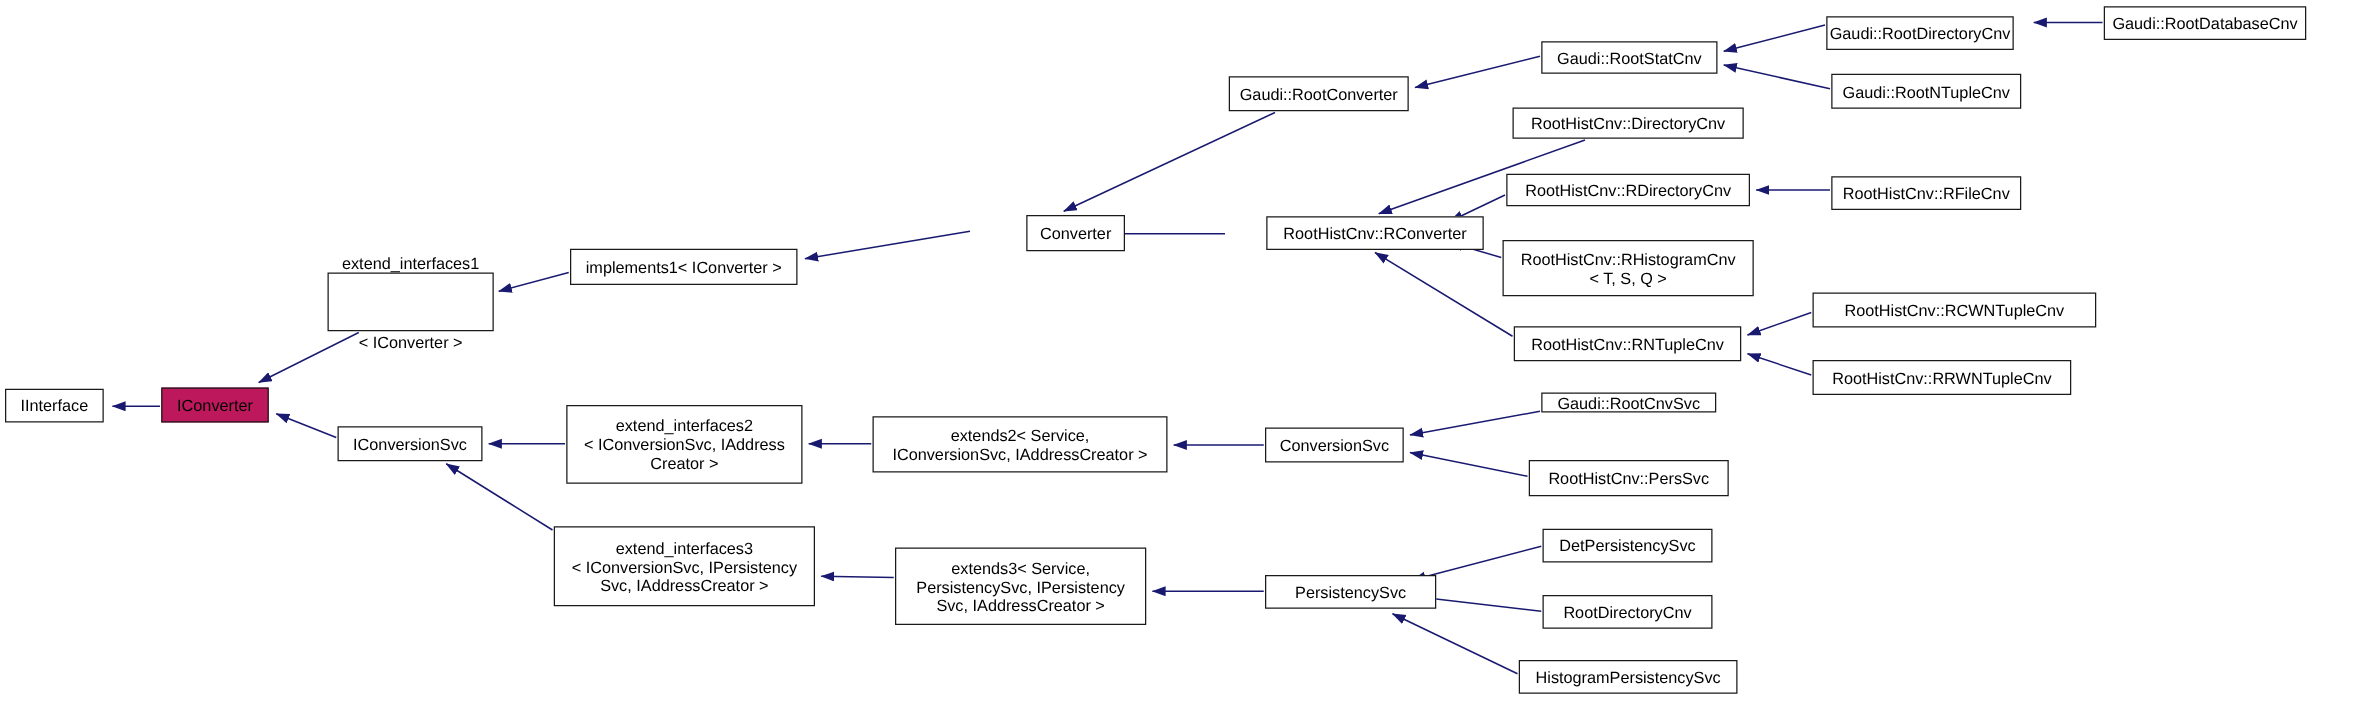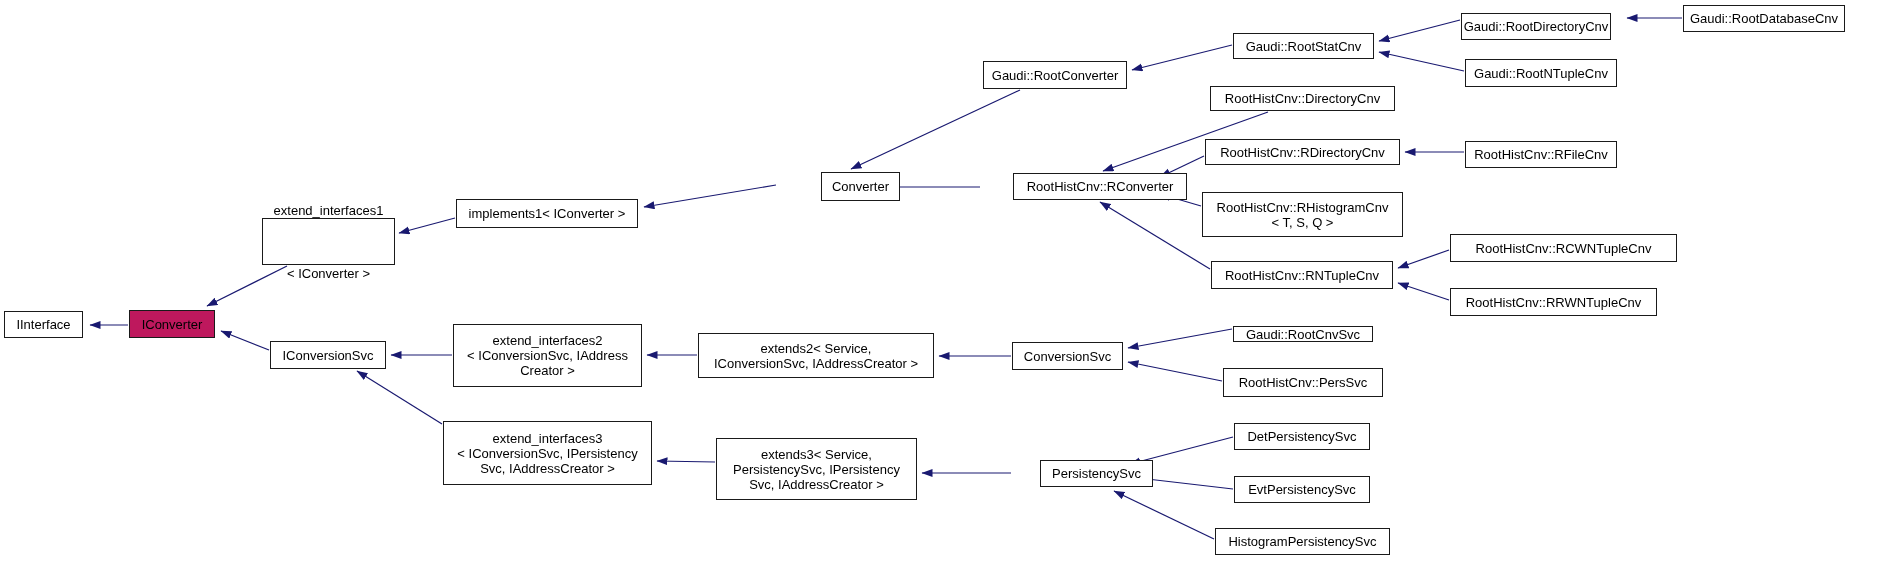--- a/index.html
+++ b/index.html
@@ -125,50 +125,50 @@
     </div>
     <div class="node" style="left: 983px; top: 61px; width: 144px; height: 28px;">
       <span>Gaudi::RootConverter</span>
     </div>
     <div class="node" style="left: 981px; top: 173px; width: 174px; height: 27px; margin-left: 32px;">
       <span>RootHistCnv::RConverter</span>
     </div>
     <div class="node" style="left: 1012px; top: 342px; width: 111px; height: 28px;">
       <span>ConversionSvc</span>
     </div>
-    <div class="node" style="left: 1012px; top: 460px; width: 113px; height: 27px; margin-left: 28px;">
+    <div class="node" style="left: 1012px; top: 460px; width: 137px; height: 27px;">
       <span>PersistencySvc</span>
     </div>
     <div class="node" style="left: 1233px; top: 33px; width: 141px; height: 26px;">
       <span>Gaudi::RootStatCnv</span>
     </div>
     <div class="node" style="left: 1210px; top: 86px; width: 185px; height: 25px;">
       <span>RootHistCnv::DirectoryCnv</span>
     </div>
     <div class="node" style="left: 1205px; top: 139px; width: 195px; height: 26px;">
       <span>RootHistCnv::RDirectoryCnv</span>
     </div>
     <div class="node" style="left: 1211px; top: 261px; width: 182px; height: 28px;">
       <span>RootHistCnv::RNTupleCnv</span>
     </div>
     <div class="node" style="left: 1202px; top: 192px; width: 201px; height: 45px;">
       <span>RootHistCnv::RHistogramCnv</span>
       <span>&lt; T, S, Q &gt;</span>
     </div>
-    <div class="node" style="left: 1233px; top: 314px; width: 140px; height: 16px; margin-top: 12px;">
+    <div class="node" style="left: 1233px; top: 314px; width: 140px; height: 16px;">
       <span>Gaudi::RootCnvSvc</span>
     </div>
     <div class="node" style="left: 1223px; top: 368px; width: 160px; height: 29px;">
       <span>RootHistCnv::PersSvc</span>
     </div>
     <div class="node" style="left: 1234px; top: 423px; width: 136px; height: 27px;">
       <span>DetPersistencySvc</span>
     </div>
     <div class="node" style="left: 1234px; top: 476px; width: 136px; height: 27px;">
-      <span>EvtPersistencySvc</span>
+      <span>RootDirectoryCnv</span>
     </div>
     <div class="node" style="left: 1215px; top: 528px; width: 175px; height: 27px;">
       <span>HistogramPersistencySvc</span>
     </div>
     <div class="node" style="left: 1461px; top: 13px; width: 150px; height: 27px;">
       <span>Gaudi::RootDirectoryCnv</span>
     </div>
     <div class="node" style="left: 1465px; top: 59px; width: 152px; height: 28px;">
       <span>Gaudi::RootNTupleCnv</span>
     </div>

